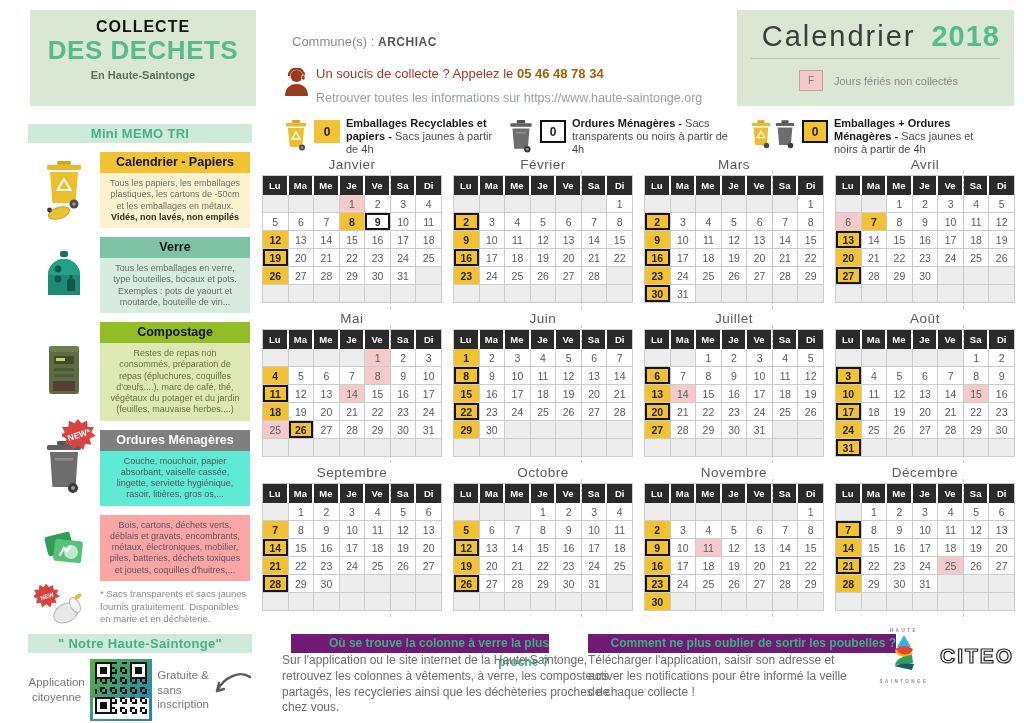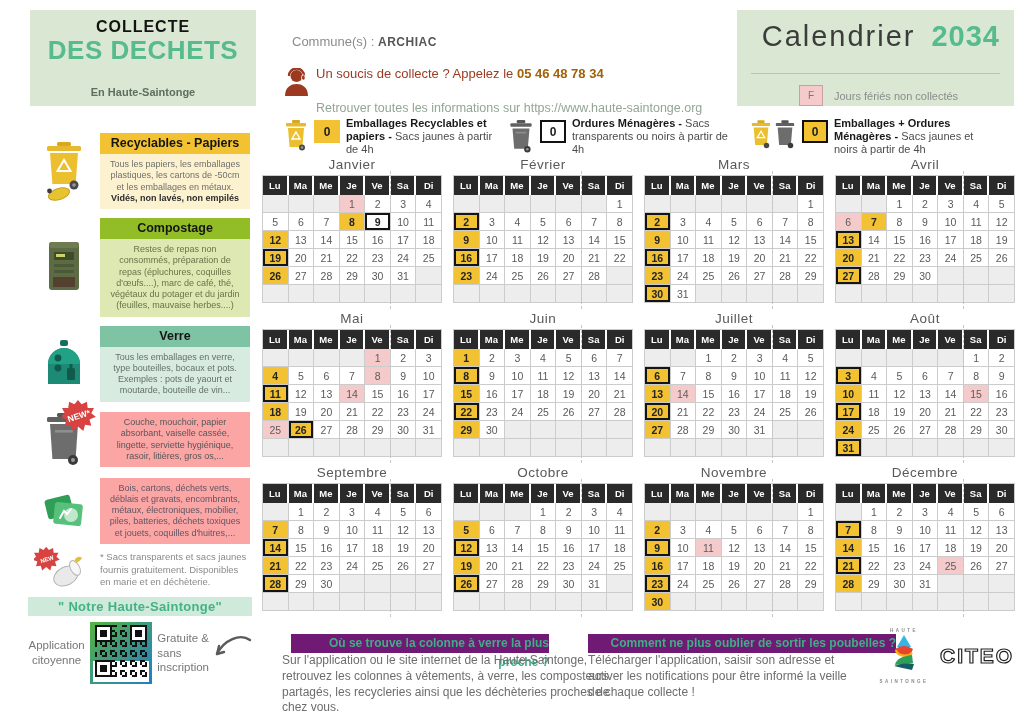--- a/index.html
+++ b/index.html
@@ -5,34 +5,34 @@
   html,body{margin:0;padding:0}
   body{width:1024px;height:723px;position:relative;background:#fff;overflow:hidden;
        font-family:"Liberation Sans",sans-serif;color:#333}
   .abs{position:absolute}
 
   
   #hdr-left{left:30px;top:10px;width:226px;height:96px;background:#d9e7d3;text-align:center;
             box-sizing:border-box;padding-top:9px}
   #hdr-left .t1{font-size:16px;font-weight:bold;color:#121212;letter-spacing:1px;line-height:1.05}
   #hdr-left .t2{font-size:26px;font-weight:bold;color:#56bb8d;letter-spacing:.5px;line-height:1.15}
-  #hdr-left .t3{font-size:11px;font-weight:bold;color:#5d6f5d;margin-top:20px}
+  #hdr-left .t3{font-size:11px;font-weight:bold;color:#5d6f5d;margin-top:3px}
 
   #commune{left:292px;top:34px;font-size:13px;color:#8c8c8c}
   #commune .val{font-weight:bold;color:#565656;font-size:12px;letter-spacing:.5px}
 
   #phone-icon{left:283px;top:68px}
   #contact{left:316px;top:66px;font-size:13px;color:#9c3a21}
   #contact .ph{font-weight:bold;color:#a16207}
-  #contact .l2{font-size:12.5px;color:#93a595;margin-top:20px}
+  #contact .l2{font-size:12.5px;color:#93a595;margin-top:10px}
 
   #hdr-right{left:737px;top:10px;width:277px;height:96px;background:#d9e7d3;box-sizing:border-box;
              padding:10px 14px 0 14px}
   .cal-row{display:flex;justify-content:flex-end;align-items:flex-start;gap:16px;
-           border-bottom:1px solid #b3c6b3;padding-bottom:20px}
+           border-bottom:1px solid #b3c6b3;padding-bottom:5px}
   .cal-word{font-size:29px;color:#3c3c3c;letter-spacing:2px}
   .cal-year{font-size:29px;font-weight:bold;color:#56bb8d;letter-spacing:1px}
   .ferie-row{margin-top:11px;display:flex;align-items:center;gap:11px;padding-left:48px}
   .fbox{width:22px;height:19px;background:#f5caca;border:1px solid #cf9f9f;color:#8f7070;
         font-size:10px;display:flex;align-items:center;justify-content:center}
   .ferie-label{font-size:11px;color:#8c8c8c}
 
   
   .legend-item{position:absolute;top:117px;display:flex;gap:6px;align-items:flex-start}
   #legend-1{left:284px}#legend-2{left:508px}#legend-3{left:750px}
@@ -55,21 +55,21 @@
   .memo-head{height:21px;line-height:21px;text-align:center;font-weight:bold;font-size:12.5px}
   .memo-body{padding:5px 8px;font-size:9px;line-height:1.25;text-align:center}
   .memo-bold{font-weight:bold;color:#2c2c2c}
   .sec-emballages .memo-head{background:#f2c233;color:#151515}
   .sec-emballages .memo-body{background:#fcf2cf;color:#6f6f6f}
   .sec-compostage .memo-head{background:#92bd27;color:#151515}
   .sec-compostage .memo-body{background:#dde8b2;color:#68744a}
   .sec-verre .memo-head{background:#7dc3a4;color:#151515}
   .sec-verre .memo-body{background:#d8ebe1;color:#647167}
   .sec-ordures .memo-head{background:#7f7f7f;color:#fff}
-  .sec-ordures .memo-body{background:#fca5a5;color:#565656}
+  .sec-ordures .memo-body{background:#5eead4;color:#565656}
   .sec-dechetteries .memo-head{background:#9b4fa0;color:#fff}
   .sec-dechetteries .memo-body{background:#fca5a5;color:#5f5663}
   .badge-new{position:absolute;left:34px;top:-12px;z-index:3}
   .memo-note{display:flex;margin-top:6px;align-items:center}
   .memo-note .txt{width:150px;font-size:9.5px;color:#8a8a8a;line-height:1.3}
   .note-icon{width:72px;display:flex;justify-content:center;position:relative}
   .note-icon .badge2{position:absolute;left:6px;top:-4px}
   .app-row{display:flex;align-items:center;margin-top:6px;gap:5px}
   .app-label{width:72px;font-size:11.5px;color:#777;text-align:center;line-height:1.25}
   .app-label2{width:64px;font-size:11.5px;color:#777;line-height:1.25}
@@ -131,21 +131,21 @@
   </svg>
 </div>
 <div class="abs" id="contact">
   <div><span>Un soucis de collecte ? Appelez le </span><span class="ph">05 46 48 78 34</span></div>
   <div class="l2">Retrouver toutes les informations sur https://www.haute-saintonge.org</div>
 </div>
 
 <div class="abs" id="hdr-right">
   <div class="cal-row">
     <span class="cal-word">Calendrier</span>
-    <span class="cal-year">2034</span>
+    <span class="cal-year">2018</span>
   </div>
   <div class="ferie-row">
     <span class="fbox">F</span>
     <span class="ferie-label">Jours fériés non collectés</span>
   </div>
 </div>
 
 <div class="legend-item" id="legend-1">
   <span class="lg-icons">
     <svg width="24" height="32" viewBox="0 0 24 32">
@@ -199,39 +199,59 @@
     </svg>
   </span>
   <span class="lg-code yellow-border">0</span>
   <div class="lg-text">
     <b>Emballages + Ordures Ménagères -</b>
     <span>Sacs jaunes et noirs à partir de 4h</span>
   </div>
 </div>
 
 <div class="abs" id="sidebar">
+  <div class="memo-band">Mini MEMO TRI</div>
   <div id="memo-sections">
       <div class="memo-sec sec-emballages">
         <div class="memo-icon">
           <svg width="46" height="62" viewBox="0 0 46 62">
             <rect x="16" y="2" width="14" height="4" rx="1.5" fill="#d8a81f"></rect>
             <rect x="6" y="6" width="34" height="5" rx="1.5" fill="#e8b92e"></rect>
             <path d="M9,13 L37,13 L34.6,44 L11.4,44 Z" fill="#ecbf2e"></path>
             <polygon points="23,20 29.5,31 16.5,31" fill="none" stroke="#fff" stroke-width="2"></polygon>
             <circle cx="33" cy="45" r="4.5" fill="#4a4a4a"></circle>
             <circle cx="33" cy="45" r="1.8" fill="#9a9a9a"></circle>
             <ellipse cx="18" cy="54" rx="11" ry="5.5" fill="#e7c331" stroke="#c6a11d" stroke-width="1" transform="rotate(-18 18 54)"></ellipse>
             <circle cx="8.5" cy="51" r="2.4" fill="#3c3c3c"></circle>
           </svg>
         </div>
         <div class="memo-card">
-          <div class="memo-head">Recyclables - Papiers</div>
+          <div class="memo-head">Calendrier - Papiers</div>
           <div class="memo-body">
             <div>Tous les papiers, les emballages plastiques,  les cartons de -50cm et les emballages en métaux.</div>
             <div class="memo-bold">Vidés, non lavés, non empilés</div>
+          </div>
+        </div>
+      </div>
+      <div class="memo-sec sec-verre">
+        <div class="memo-icon">
+          <svg width="44" height="52" viewBox="0 0 44 52">
+            <path d="M6,26 a16,16 0 0 1 32,0 L38,46 L6,46 Z" fill="#1c8a74"></path>
+            <path d="M6,26 a16,16 0 0 1 32,0" fill="#23a187"></path>
+            <rect x="18" y="2" width="8" height="6" rx="2" fill="#17705f"></rect>
+            <circle cx="16" cy="20" r="3.4" fill="#10594b"></circle>
+            <circle cx="16" cy="30" r="3.4" fill="#10594b"></circle>
+            <rect x="25" y="30" width="8" height="12" rx="1.5" fill="#10594b"></rect>
+            <rect x="27.5" y="26" width="3" height="5" fill="#10594b"></rect>
+          </svg>
+        </div>
+        <div class="memo-card">
+          <div class="memo-head">Verre</div>
+          <div class="memo-body">
+            <div>Tous les emballages en verre, type bouteilles, bocaux et pots. Exemples : pots de yaourt et moutarde, bouteille de vin...</div>
           </div>
         </div>
       </div>
       <div class="memo-sec sec-compostage">
         <div class="memo-icon">
           <svg width="42" height="56" viewBox="0 0 42 56">
             <rect x="6" y="3" width="30" height="48" rx="3" fill="#5d6b45"></rect>
             <rect x="6" y="3" width="30" height="6" rx="3" fill="#6e7c52"></rect>
             <rect x="11" y="13" width="20" height="8" rx="1" fill="#3f4a2d"></rect>
             <rect x="13" y="15" width="9" height="3" fill="#c9d46a"></rect>
@@ -240,55 +260,37 @@
             <rect x="10" y="38" width="22" height="10" fill="#53402e"></rect>
           </svg>
         </div>
         <div class="memo-card">
           <div class="memo-head">Compostage</div>
           <div class="memo-body">
             <div>Restes de repas non consommés, préparation de repas (épluchures, coquilles d'œufs....), marc de café, thé, végétaux du potager et du jardin (feuilles, mauvaise herbes....)</div>
           </div>
         </div>
       </div>
-      <div class="memo-sec sec-verre">
-        <div class="memo-icon">
-          <svg width="44" height="52" viewBox="0 0 44 52">
-            <path d="M6,26 a16,16 0 0 1 32,0 L38,46 L6,46 Z" fill="#1c8a74"></path>
-            <path d="M6,26 a16,16 0 0 1 32,0" fill="#23a187"></path>
-            <rect x="18" y="2" width="8" height="6" rx="2" fill="#17705f"></rect>
-            <circle cx="16" cy="20" r="3.4" fill="#10594b"></circle>
-            <circle cx="16" cy="30" r="3.4" fill="#10594b"></circle>
-            <rect x="25" y="30" width="8" height="12" rx="1.5" fill="#10594b"></rect>
-            <rect x="27.5" y="26" width="3" height="5" fill="#10594b"></rect>
-          </svg>
-        </div>
-        <div class="memo-card">
-          <div class="memo-head">Verre</div>
-          <div class="memo-body">
-            <div>Tous les emballages en verre, type bouteilles, bocaux et pots. Exemples : pots de yaourt et moutarde, bouteille de vin...</div>
-          </div>
-        </div>
-      </div>
       <div class="memo-sec sec-ordures">
         <span class="badge-new"><svg width="34" height="34" viewBox="0 0 36 36">
             <polygon points="18,1 22,6 28,3 29,10 36,10 33,16 38,20 31,23 33,30 26,29 24,36 18,31 12,36 10,29 3,30 5,23 -2,20 3,16 0,10 7,10 8,3 14,6" fill="#d84341" transform="scale(0.94)"></polygon>
             <text x="18" y="21" font-size="9" fill="#fff" text-anchor="middle" font-weight="bold" transform="rotate(-18 18 18)">NEW*</text>
           </svg></span>
         <div class="memo-icon">
           <svg width="46" height="58" viewBox="0 0 46 58">
             <rect x="16" y="2" width="14" height="4" rx="1.5" fill="#565656"></rect>
             <rect x="6" y="6" width="34" height="5" rx="1.5" fill="#606060"></rect>
             <path d="M9,13 L37,13 L34.6,48 L11.4,48 Z" fill="#6d6d6d"></path>
             <rect x="14" y="19" width="18" height="2.6" fill="#8e8e8e"></rect>
             <circle cx="32" cy="49" r="5" fill="#3a3a3a"></circle>
             <circle cx="32" cy="49" r="2" fill="#9a9a9a"></circle>
           </svg>
         </div>
         <div class="memo-card">
+          <div class="memo-head">Ordures Ménagères</div>
           <div class="memo-body">
             <div>Couche, mouchoir, papier absorbant, vaiselle cassée, lingette, serviette hygiénique, rasoir, litières, gros os,...</div>
           </div>
         </div>
       </div>
       <div class="memo-sec sec-dechetteries">
         <div class="memo-icon">
           <svg width="48" height="44" viewBox="0 0 48 44">
             <rect x="6" y="8" width="26" height="20" rx="3" fill="#2f9e57" transform="rotate(-14 19 18)"></rect>
             <rect x="14" y="14" width="28" height="22" rx="3" fill="#57c07b" transform="rotate(6 28 25)"></rect>

